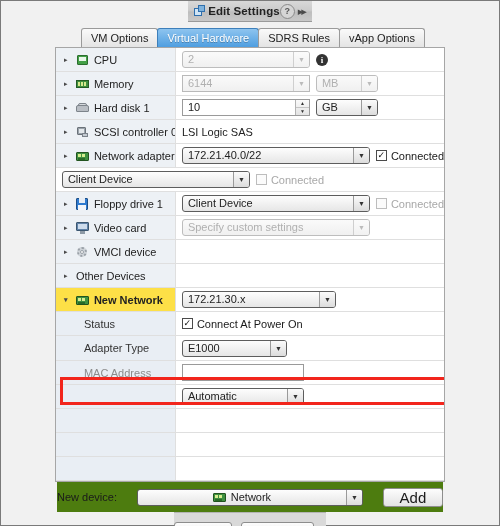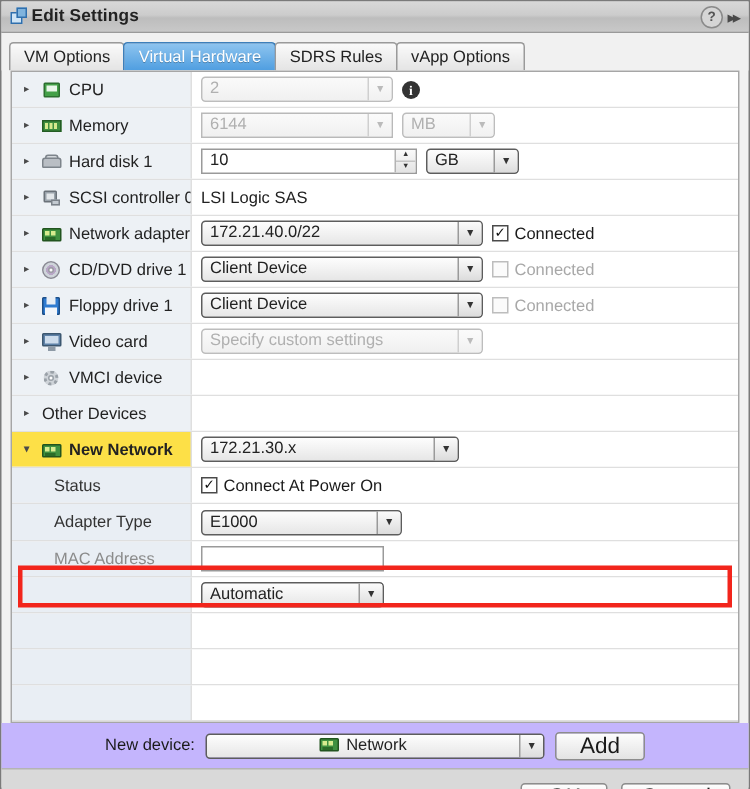--- a/index.html
+++ b/index.html
@@ -5,21 +5,21 @@
   html,body{margin:0;padding:0;}
   body{
     width:500px;height:526px;overflow:hidden;
     font-family:"Liberation Sans",sans-serif;
     font-size:11px;color:#1a1a1a;
     background:#ffffff;
   }
   .window{
     position:relative;width:500px;height:526px;box-sizing:border-box;
     border:1px solid #7a7a7a;background:#f1f1f1;
-    display:flex;flex-direction:column;
+    display:flex;flex-direction:column;align-items:center;
   }
   
   .titlebar{
     height:20px;flex:0 0 20px;
     background:linear-gradient(to bottom,#d8d8d8 0%,#cccccc 45%,#bdbdbd 55%,#c8c8c8 100%);
     border-bottom:1px solid #9a9a9a;
     display:flex;align-items:center;padding:0 4px 0 6px;
   }
   .title-ico{width:12px;height:12px;flex:0 0 12px;position:relative;margin-right:2px;}
   .title-ico i{position:absolute;box-sizing:border-box;}
@@ -165,21 +165,21 @@
     font-family:"Liberation Serif",serif;
   }
   
   .hl-rect{
     position:absolute;left:4px;top:329px;width:476px;height:28px;
     border:3px solid #f2251c;box-sizing:border-box;pointer-events:none;z-index:5;
   }
   
   .newdev{
     flex:0 0 30px;height:30px;display:flex;align-items:center;
-    justify-content:center;gap:7px;background:#c4b5fd;
+    justify-content:center;gap:20px;background:#4d7c0f;
   }
   .newdev .lab{font-size:11px;color:#1a1a1a;}
   .btn{
     height:19px;box-sizing:border-box;padding:0 10px;
     border:1px solid #8d8d8d;border-radius:3px;
     background:linear-gradient(to bottom,#fdfdfd,#e3e3e3);
     font-size:15px;color:#1a1a1a;display:flex;align-items:center;justify-content:center;
   }
   
   .footer{
@@ -262,21 +262,21 @@
         <div class="row">
           <div class="lbl">
             <span class="arrow">▸</span>
             <span class="dico ic-hdd">
                 <i class="b"></i>
                 <i class="a"></i>
               </span>
             <span>Hard disk 1</span>
           </div>
           <div class="fld">
-            <div class="txtbox" style="width:144px">
+            <div class="txtbox" style="width:128px">
               <span class="val">10</span>
               <span class="spin">
                 <span>▲</span>
                 <span>▼</span>
               </span>
             </div>
             <div class="combo" style="width:62px">
               <span class="val">GB</span>
               <span class="caret">▼</span>
             </div>
@@ -315,28 +315,20 @@
               <span class="caret">▼</span>
             </div>
             <span class="chk">
               <span class="box">✓</span>
               <span>Connected</span>
             </span>
           </div>
         </div>
 
         <div class="row">
-          <div class="lbl">
-            <span class="arrow">▸</span>
-            <span class="dico ic-cd">
-                <i class="a"></i>
-                <i class="b"></i>
-              </span>
-            <span>CD/DVD drive 1</span>
-          </div>
           <div class="fld">
             <div class="combo" style="width:188px">
               <span class="val">Client Device</span>
               <span class="caret">▼</span>
             </div>
             <span class="chk dis">
               <span class="box"></span>
               <span>Connected</span>
             </span>
           </div>
@@ -407,41 +399,41 @@
             <span class="arrow">▾</span>
             <span class="dico ic-net">
                 <i class="a"></i>
                 <i class="b"></i>
                 <i class="c"></i>
                 <i class="d"></i>
               </span>
             <span>New Network</span>
           </div>
           <div class="fld">
-            <div class="combo" style="width:172px">
+            <div class="combo" style="width:154px">
               <span class="val">172.21.30.x</span>
               <span class="caret">▼</span>
             </div>
           </div>
         </div>
 
         <div class="row">
           <div class="lbl sub">Status</div>
           <div class="fld">
             <span class="chk">
               <span class="box">✓</span>
               <span>Connect At Power On</span>
             </span>
           </div>
         </div>
 
         <div class="row tall">
           <div class="lbl sub">Adapter Type</div>
           <div class="fld">
-            <div class="combo" style="width:134px">
+            <div class="combo" style="width:105px">
               <span class="val">E1000</span>
               <span class="caret">▼</span>
             </div>
           </div>
         </div>
 
         <div class="row">
           <div class="lbl subgray">MAC Address</div>
           <div class="fld">
             <div class="txtbox" style="width:122px">

